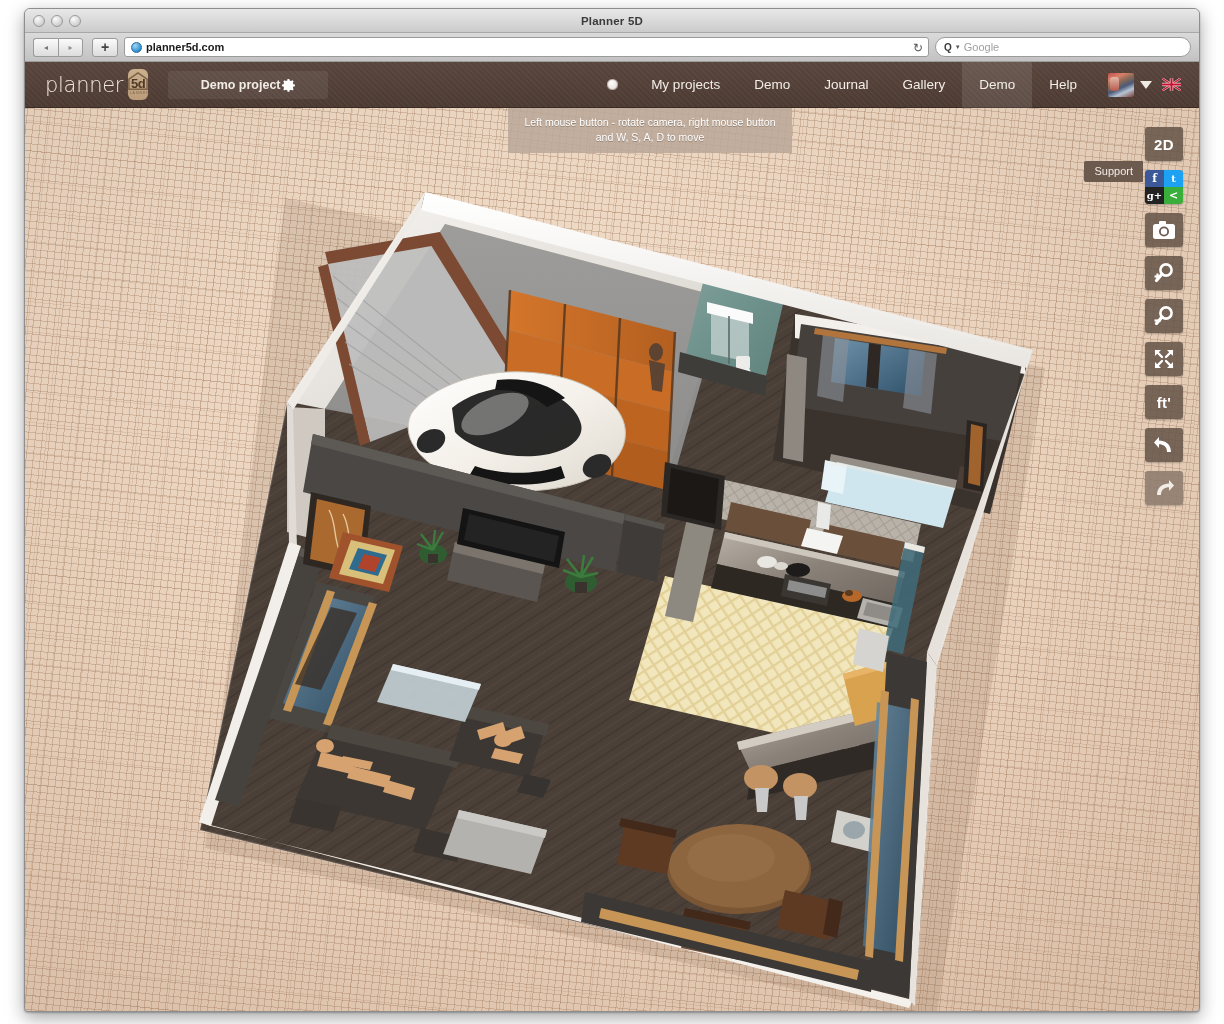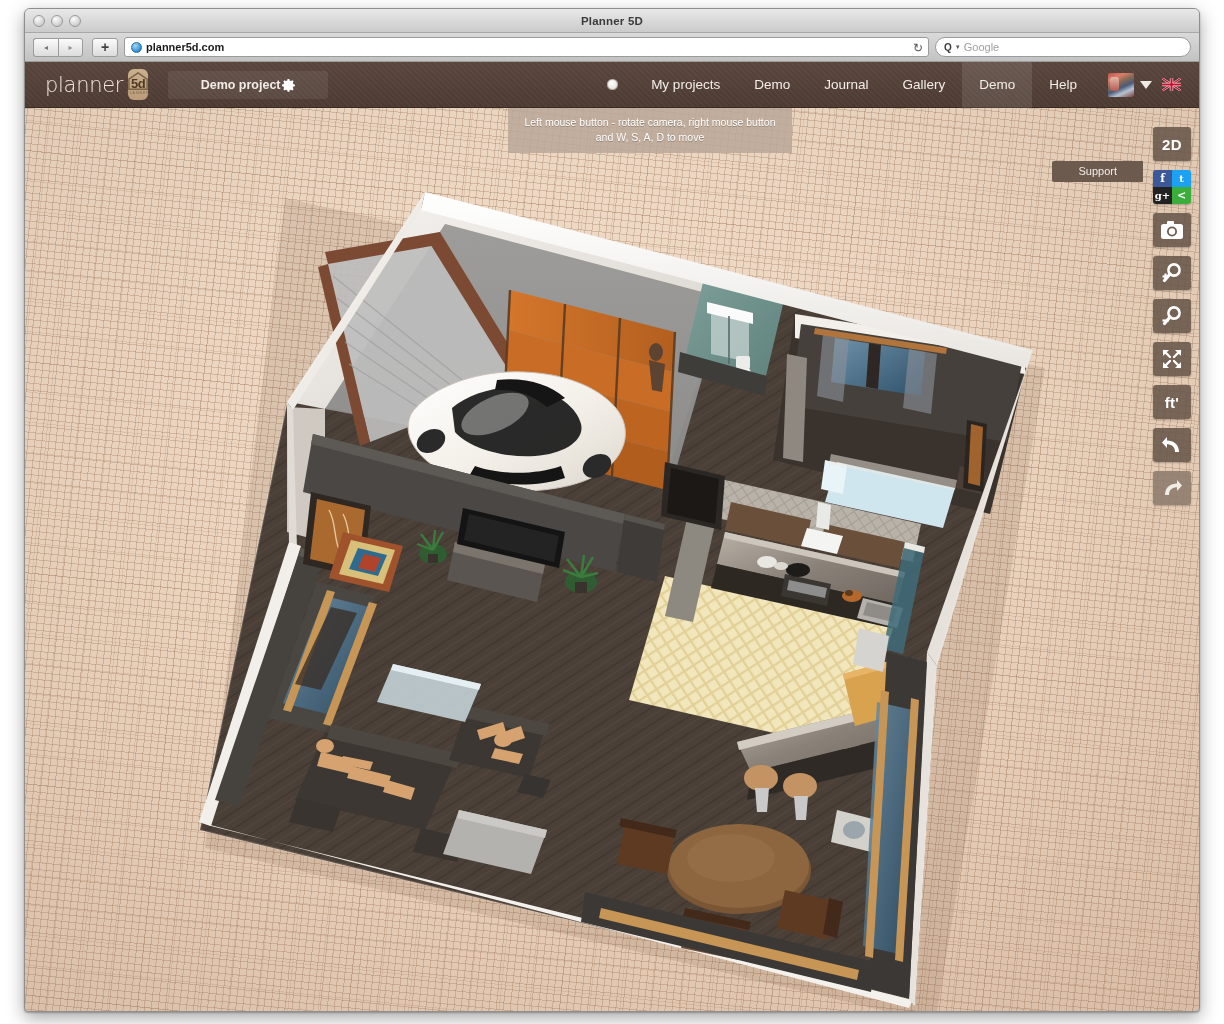--- a/index.html
+++ b/index.html
@@ -201,28 +201,28 @@
     color: #ffffff;
     font-size: 10.5px; text-align: center; line-height: 1.45;
     z-index: 25;
     text-shadow: 0 1px 0 rgba(0,0,0,.25);
   }
 
   
   #support-tab {
     position: absolute; right: 56px; top: 99px;
     background: #6d5a4e; color: #f3ece6;
-    font-size: 11px; padding: 4px 26px 5px;
+    font-size: 11px; padding: 4px 10px 5px;
     border-radius: 2px 0 0 2px;
     z-index: 24;
   }
 
   
   #right-toolbar {
-    position: absolute; right: 8px; top: 65px;
+    position: absolute; right: 16px; top: 65px;
     width: 38px;
     display: flex; flex-direction: column; align-items: center; gap: 9px;
     z-index: 26;
   }
   .tool-btn {
     width: 38px; height: 34px;
     background: rgba(104,86,74,.88);
     border-radius: 3px;
     display: flex; align-items: center; justify-content: center;
     color: #ffffff;

